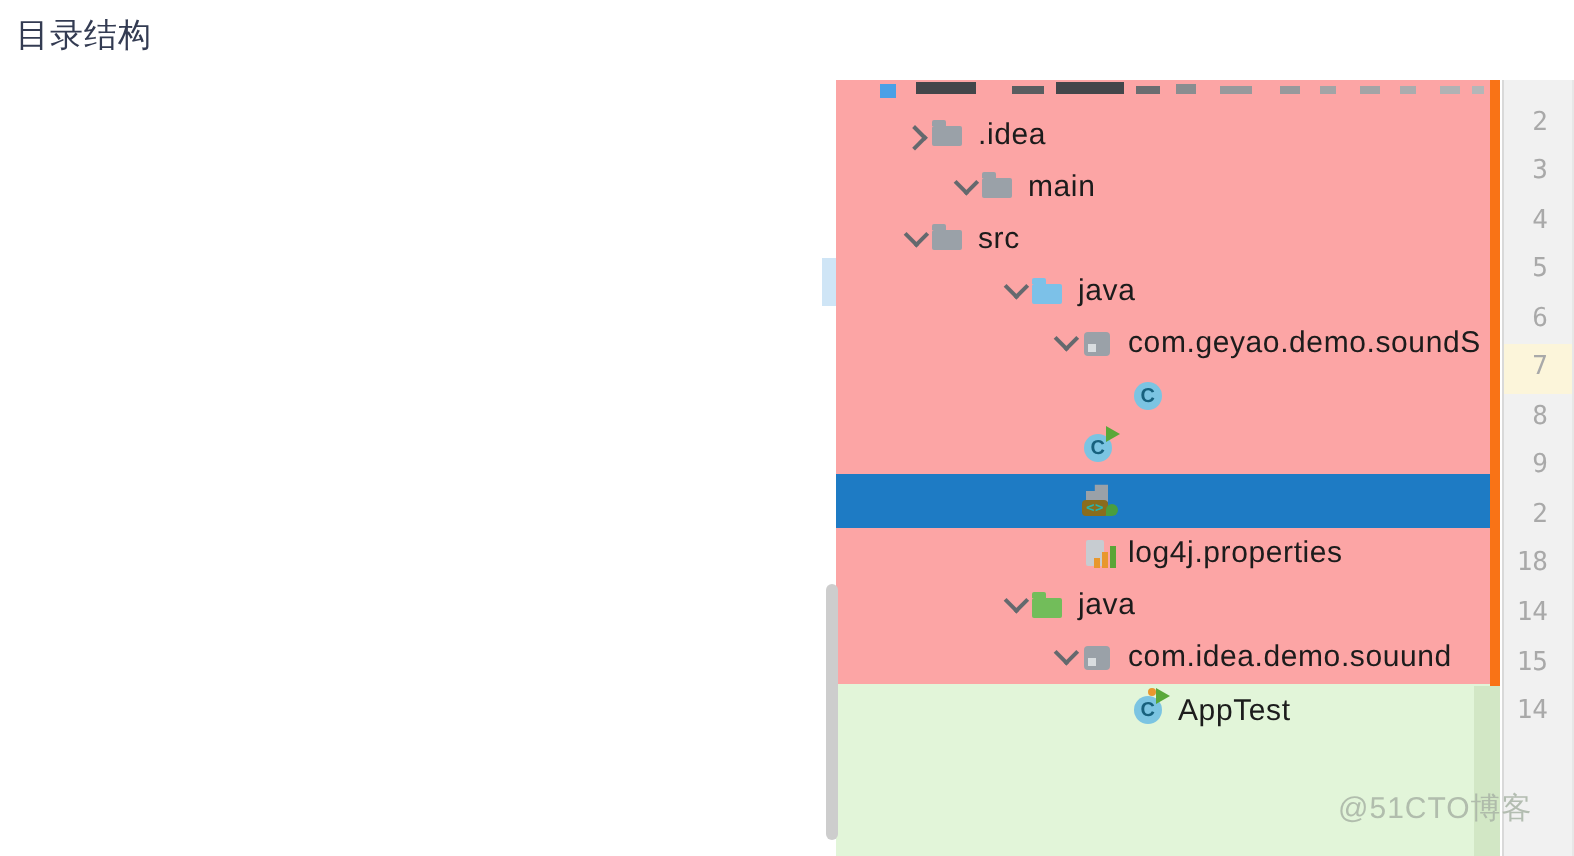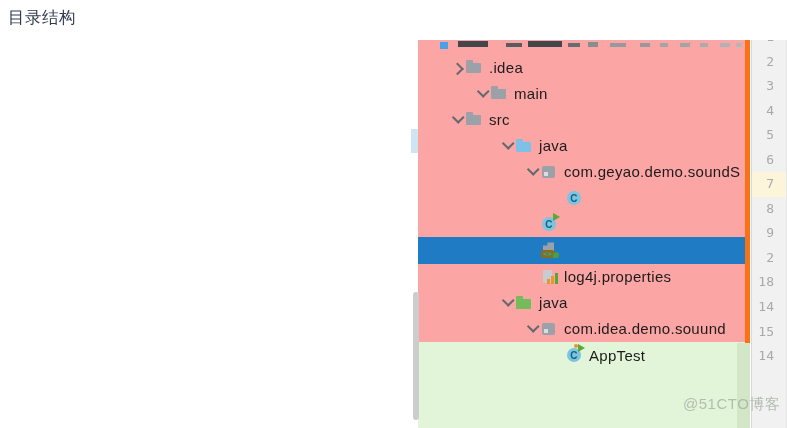--- a/index.html
+++ b/index.html
@@ -68,21 +68,21 @@
   
   .gutter{position:absolute;left:751px;top:40px;width:36px;height:388px;
           background:var(--gutter-bg);border-left:1px solid #d9d9d9;border-right:1px solid #e7e7e7;
           overflow:hidden;box-sizing:border-box;}
   .gutter-line{height:24.55px;line-height:24.55px;text-align:right;padding-right:12px;
                font-family:"DejaVu Sans Mono",monospace;font-size:13px;color:var(--gutter-number);}
   .gutter-line:first-child{margin-top:-15px;}
   .gutter-line.active{background:var(--gutter-active-line-bg);}
 
   
-  .watermark{position:absolute;left:683px;top:395px;font-size:15px;letter-spacing:.5px;
+  .watermark{position:absolute;left:669px;top:395px;font-size:15px;letter-spacing:.5px;
              color:#a9b4a6;opacity:.85;z-index:3;}
 </style>
 </head>
 <body>
 
 <div id="screen">
 
   <div class="page-title">目录结构</div>
 
   <div class="artifact-blue"></div>

